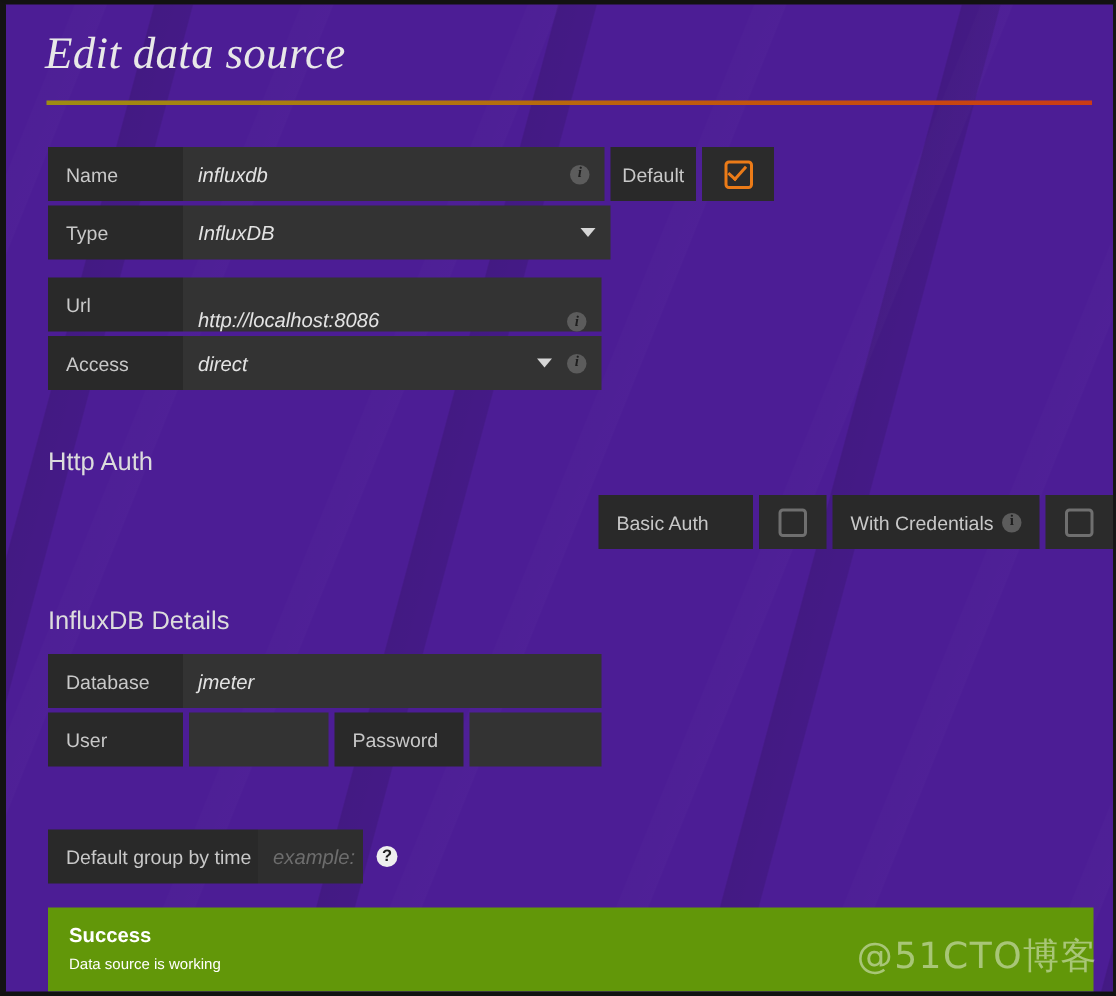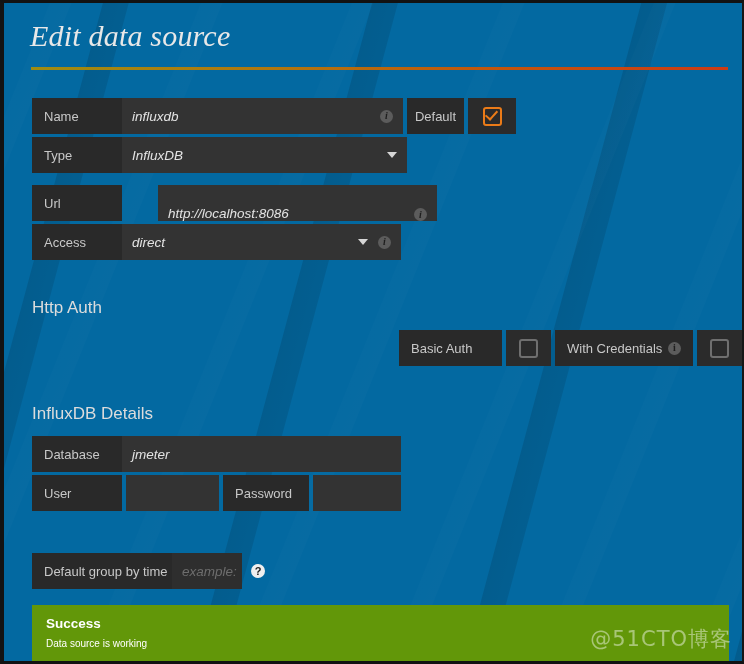--- a/index.html
+++ b/index.html
@@ -13,21 +13,21 @@
     overflow: hidden;
     font-family: "Liberation Sans", sans-serif;
     -webkit-font-smoothing: antialiased;
   }
 
   
   .page {
     position: relative;
     width: 744px;
     height: 664px;
-    background: #0369a1;
+    background: #4c1d95;
     box-sizing: border-box;
     border-left: 4px solid #131313;
     border-top: 3px solid #121212;
     border-bottom: 3px solid #121212;
     border-right: 2px solid #161616;
     overflow: hidden;
   }
   
   .page::before {
     content: "";
@@ -213,21 +213,21 @@
     color: #ffffff;
     font-size: 10px;
     line-height: 21px;
   }
 
   
   .watermark {
     position: absolute;
     right: 10px;
     bottom: 8px;
-    font-size: 21px;
+    font-size: 24px;
     color: rgba(255,255,255,0.45);
     letter-spacing: 1px;
     z-index: 6;
     pointer-events: none;
     font-family: "DejaVu Sans", sans-serif;
   }
 </style>
 </head>
 <body>
 
@@ -253,21 +253,21 @@
 
     <div class="form-row">
       <div class="gf-label" style="width:90px;">Type</div>
       <div class="gf-input" style="width:285px;">
         <span class="val">InfluxDB</span>
         <span class="caret"></span>
       </div>
     </div>
 
 
-    <div class="form-row" style="margin-top:12px;gap:36px;">
+    <div class="form-row" style="margin-top:12px;">
       <div class="gf-label" style="width:90px;">Url</div>
       <div class="gf-input" style="width:279px;align-items:flex-end;">
         <span class="val">http://localhost:8086</span>
         <span class="info-icon">i</span>
       </div>
     </div>
 
     <div class="form-row">
       <div class="gf-label" style="width:90px;">Access</div>
       <div class="gf-input" style="width:279px;">

